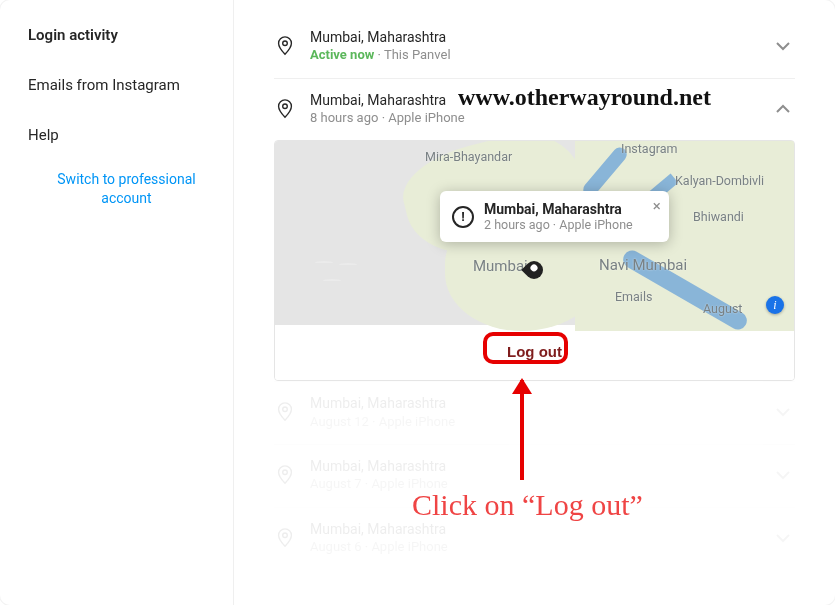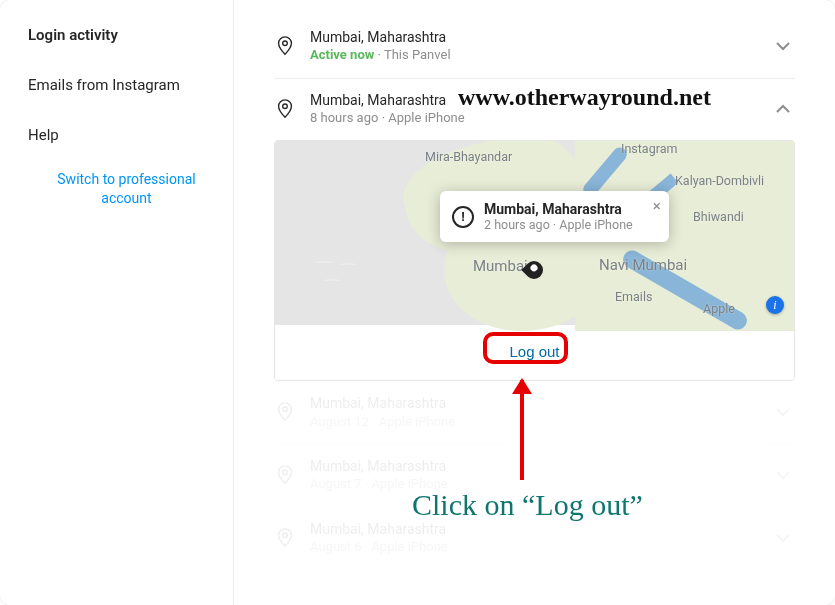--- a/index.html
+++ b/index.html
@@ -132,25 +132,26 @@
     position:absolute;top:6px;right:8px;color:#8e8e8e;font-size:15px;cursor:pointer;
   }
 
   .logout-row {
     text-align:center;
     padding: 14px 0 16px 0;
     background:#fff;
   }
   .logout-btn {
     font-size: 15px;
-    color: #0369a1;
+    color: #7f1d1d;
     background: none;
     border: none;
     cursor: pointer;
     padding: 4px 10px;
+    font-weight: bold;
   }
   .logout-highlight {
     position:absolute;
     border: 4px solid #e60000;
     border-radius: 10px;
     pointer-events: none;
   }
 
   
   .faded { opacity: 0.08; border-top:1px solid #efefef; }
@@ -162,21 +163,21 @@
     font-family: "Comic Sans MS", "Segoe Script", cursive;
     font-weight: 700;
     font-size: 24px;
     color: #111;
   }
   .anno-text {
     position:absolute;
     top: 488px; left: 412px;
     font-family: "Comic Sans MS", "Segoe Script", cursive;
     font-size: 30px;
-    color: #0f766e;
+    color: #ef4444;
     white-space: nowrap;
   }
   .anno-arrow {
     position:absolute;
     top: 380px; left: 520px;
     width: 4px; height: 100px;
     background: #e60000;
   }
   .anno-arrow::before {
     content:"";
@@ -250,21 +251,21 @@
         <div class="wave w1"></div>
           <div class="wave w2"></div>
           <div class="wave w3"></div>
 
         <span class="map-label" style="top:8px;left:150px;">Mira-Bhayandar</span>
         <span class="map-label" style="top:0px;left:346px;">Instagram</span>
         <span class="map-label" style="top:32px;left:400px;">Kalyan-Dombivli</span>
         <span class="map-label" style="top:68px;left:418px;">Bhiwandi</span>
         <span class="map-label big" style="top:115px;left:324px;">Navi Mumbai</span>
         <span class="map-label" style="top:148px;left:340px;">Emails</span>
-        <span class="map-label" style="top:160px;left:428px;">Apple</span>
+        <span class="map-label" style="top:160px;left:428px;">August</span>
         <span class="map-label big" style="top:116px;left:198px;">Mumbai</span>
 
         <div class="pin"></div>
 
         <div class="popup">
           <div class="exclaim">!</div>
           <div>
             <div class="popup-title">Mumbai, Maharashtra</div>
             <div class="popup-sub">2 hours ago · Apple iPhone</div>
           </div>

